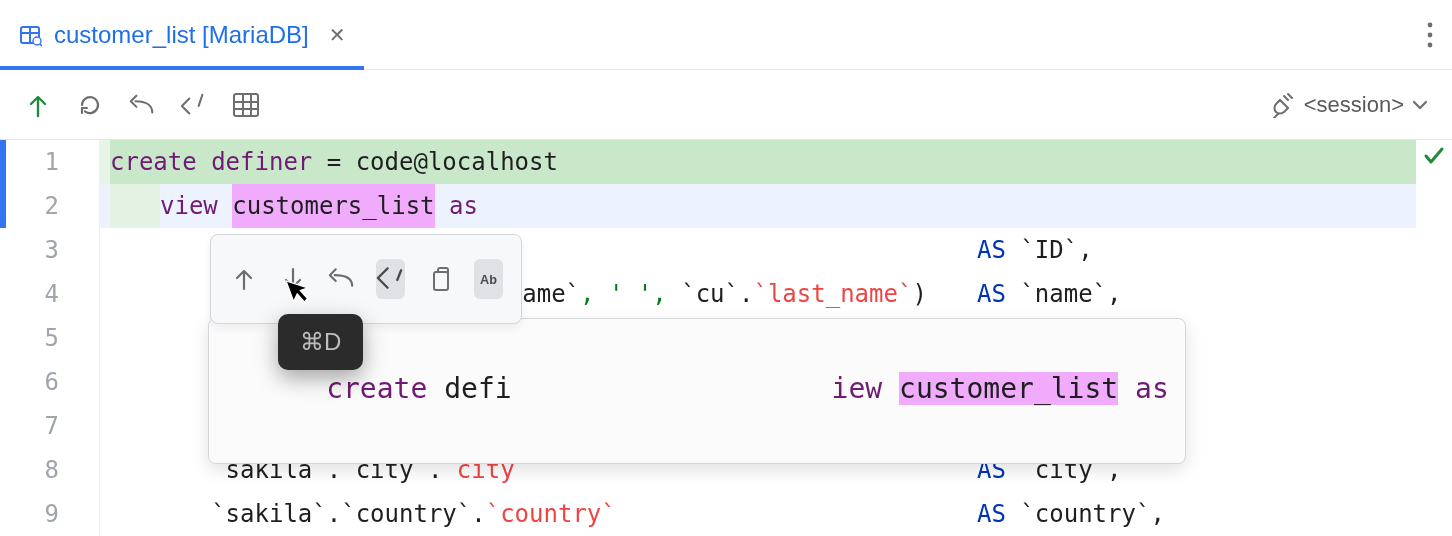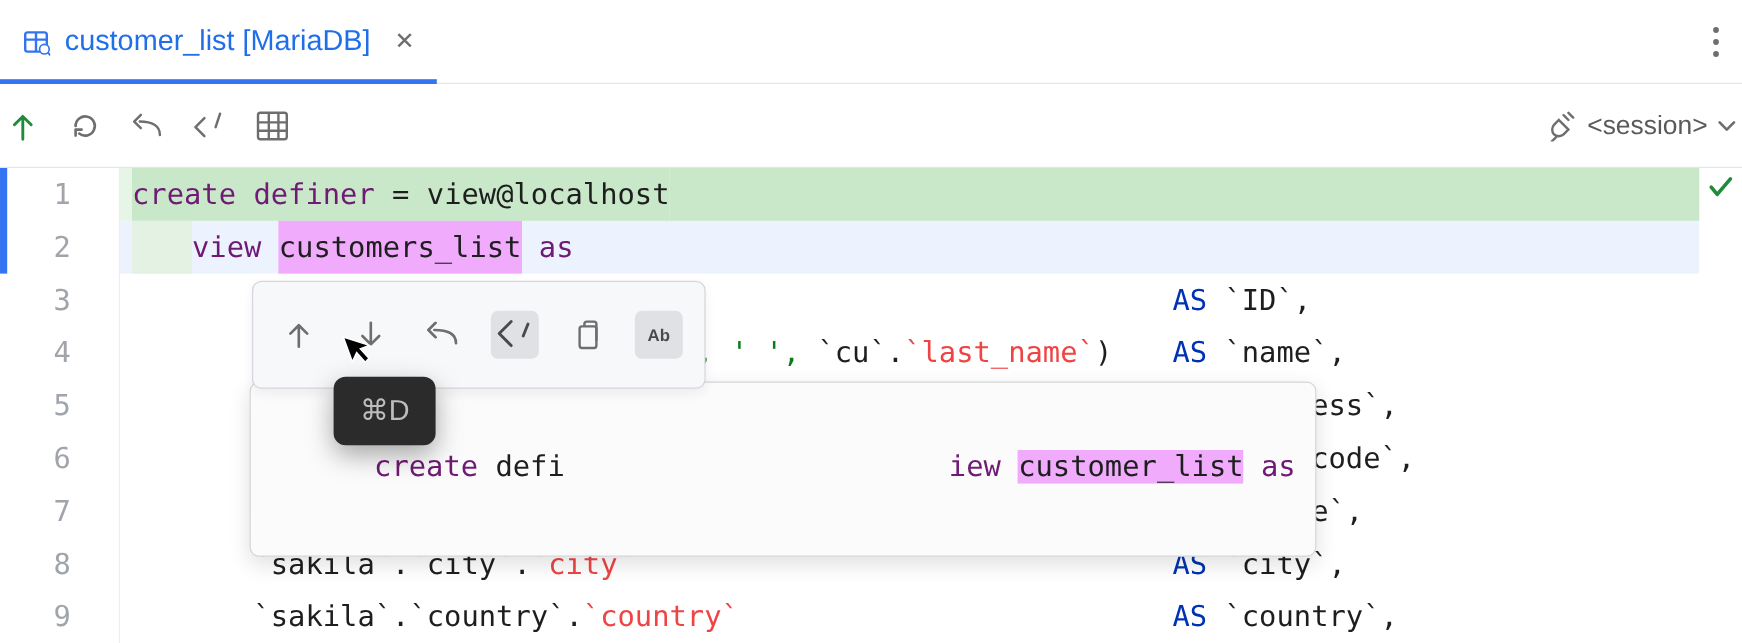--- a/index.html
+++ b/index.html
@@ -45,21 +45,21 @@
     top: 50%;
     transform: translateY(-50%);
     cursor: pointer;
   }
 
   
   .toolbar {
     display: flex;
     align-items: center;
     height: 70px;
-    padding: 0 5px;
+    padding: 0 24px;
     border-bottom: 1px solid #e3e5e8;
     gap: 24px;
   }
   .toolbar .spacer { flex: 1; }
   .tool-btn { width: 28px; height: 28px; display:flex; align-items:center; justify-content:center; cursor:pointer; }
   .session-picker {
     display: flex;
     align-items: center;
     gap: 8px;
     font-size: 22px;
@@ -129,39 +129,39 @@
     align-items: center;
     gap: 20px;
     background: #f7f8fa;
     border: 1px solid #d3d6db;
     border-radius: 8px;
     padding: 0 18px;
     box-shadow: 0 4px 10px rgba(0,0,0,0.06);
     z-index: 5;
   }
   .inline-toolbar .sq {
-    width:40px; height:40px;
+    width:29px; height:40px;
     display:flex;align-items:center;justify-content:center;
     border-radius:6px;
     cursor:pointer;
   }
   .inline-toolbar .sq.active { background:#dfe1e5; }
 
   
   .old-popup {
     position:absolute;
     left:108px;
     top:178px;
     background:#fbfbfb;
     border:1px solid #d3d6db;
     border-radius:8px;
     box-shadow:0 6px 18px rgba(0,0,0,0.12);
     padding:4px 16px 8px 16px;
     font-family:"SF Mono","Menlo","Consolas",monospace;
-    font-size:24px;
+    font-size:28px;
     line-height:44px;
     white-space:pre;
     z-index:3;
   }
 
   
   .tooltip {
     position:absolute;
     left:278px;
     top:314px;
@@ -276,21 +276,21 @@
     <div class="line">6</div>
     <div class="line">7</div>
     <div class="line">8</div>
     <div class="line">9</div>
   </div>
 
   <div class="code-area">
 
     <div class="line" style="background:#e7f5e7;">
       <span style="width:10px"></span>
-      <span class="hl-green"><span class="kw">create</span> <span class="kw">definer</span><span class="plain"> = view@localhost</span></span>
+      <span class="hl-green"><span class="kw">create</span> <span class="kw">definer</span><span class="plain"> = code@localhost</span></span>
       <span style="flex:1;background:#c9e8c9;"></span>
     </div>
 
     <div class="line" style="background:#ecf3ff;">
       <span style="width:10px"></span>
       <span class="hl-softgreen" style="width:50px;display:inline-block;"></span>
       <span class="kw">view</span><span> </span><span class="plain chg-word">customers_list</span><span> </span><span class="kw">as</span>
     </div>
 
     <div class="line">

